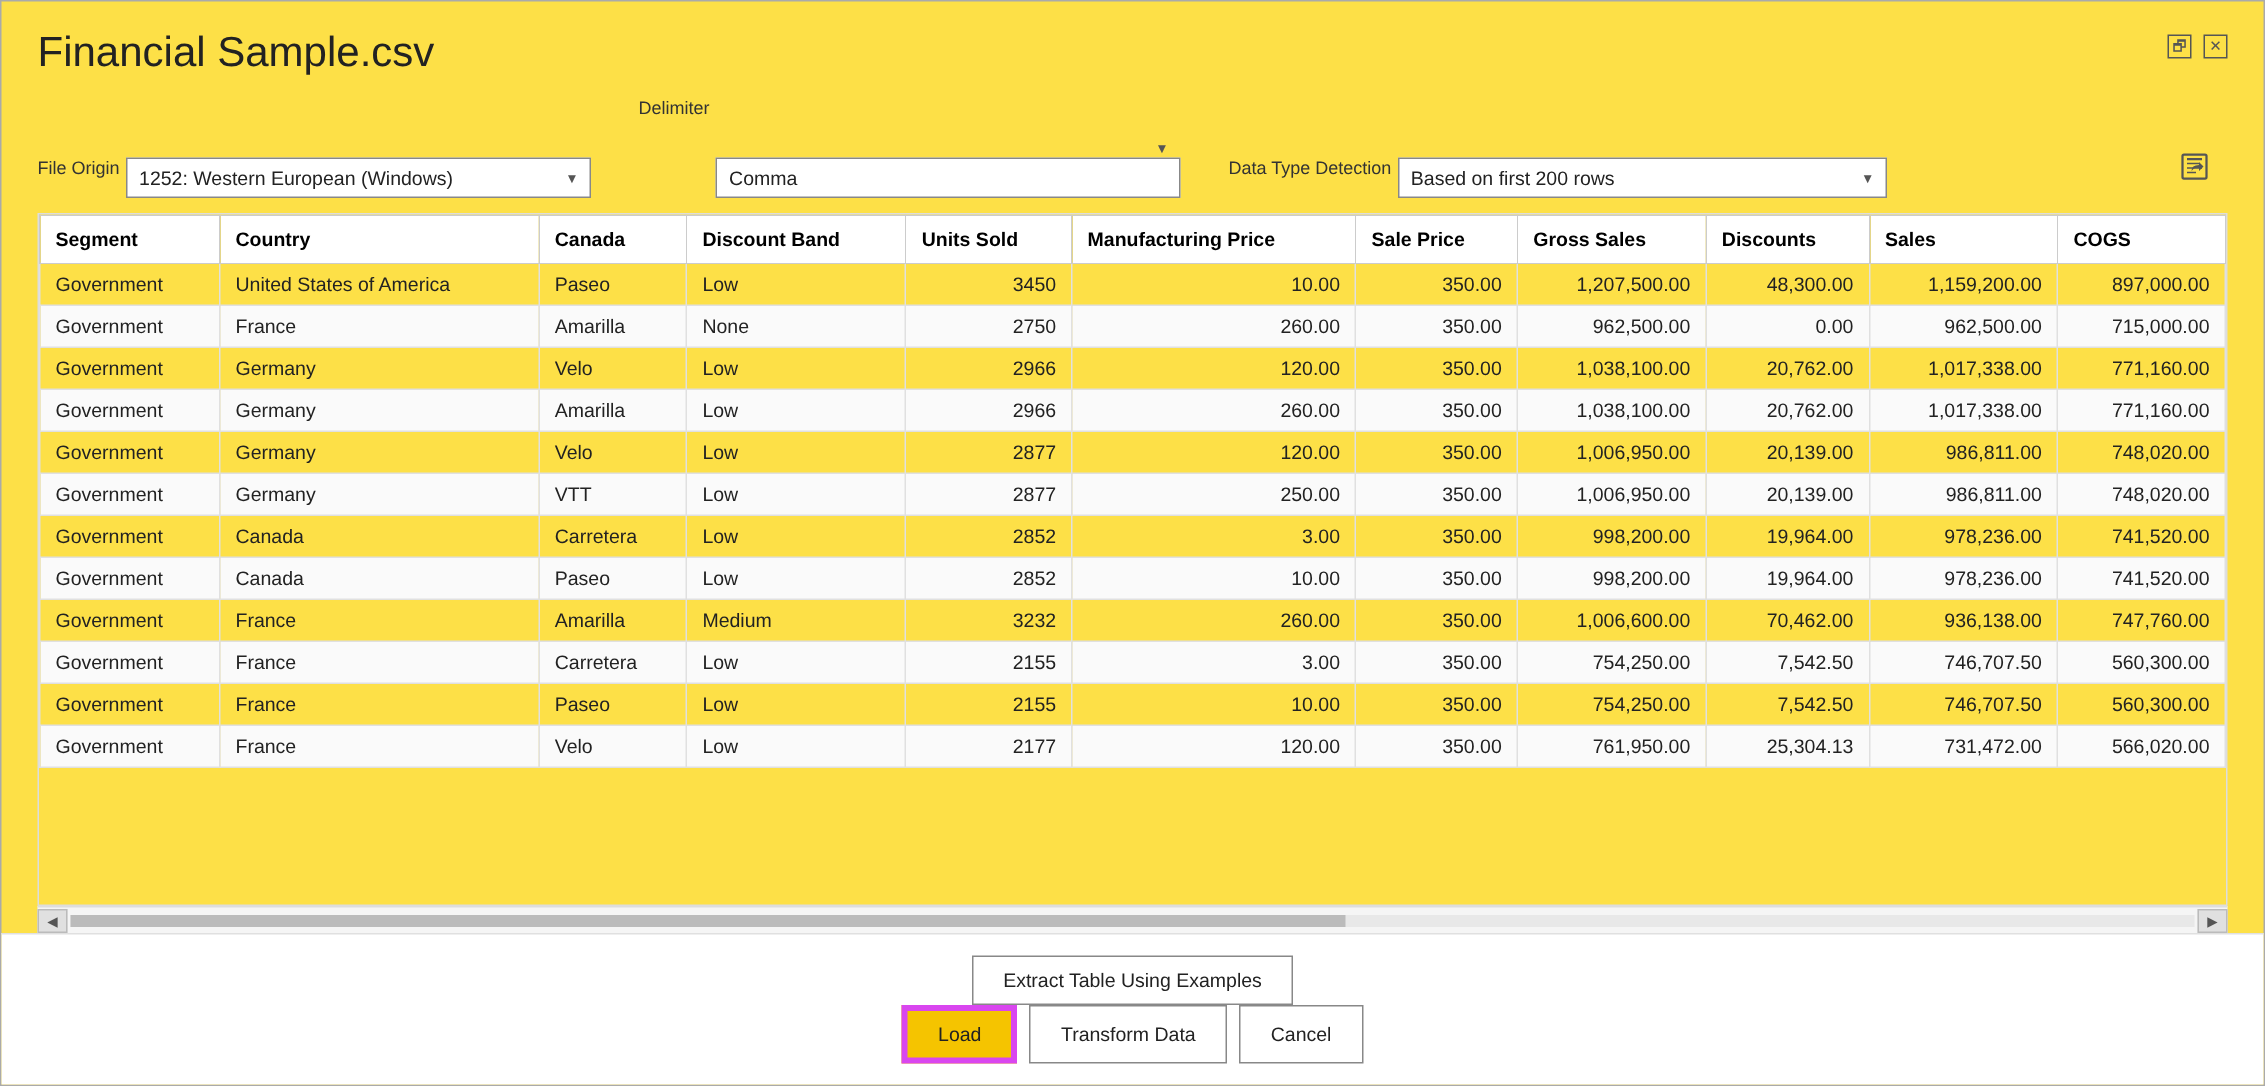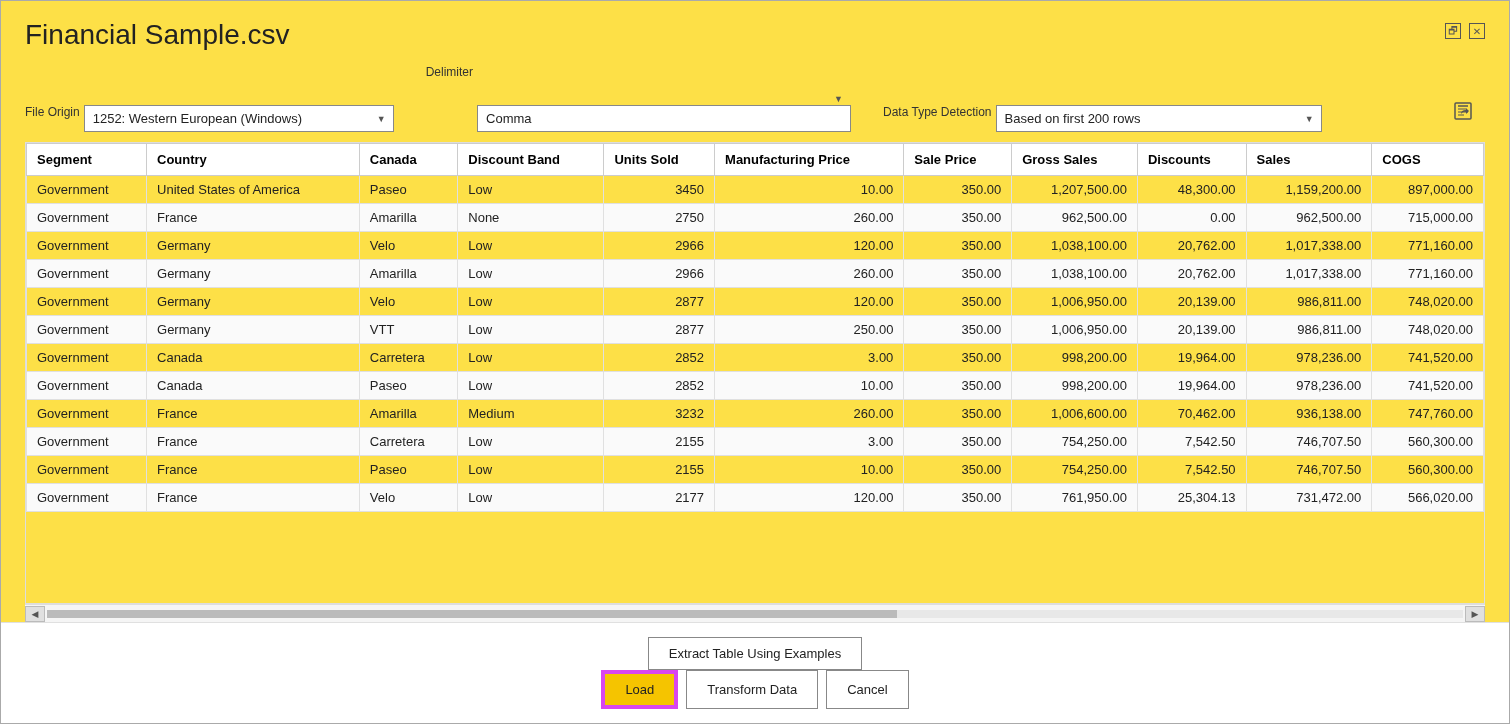--- a/index.html
+++ b/index.html
@@ -83,21 +83,21 @@
       content: '▼';
       font-size: 9px;
       position: absolute;
       right: 8px;
       top: 50%;
       transform: translateY(-50%);
       pointer-events: none;
       color: #555;
     }
     .file-origin-select { width: 310px; }
-    .delimiter-select { width: 374px; margin-top: 40px; }
+    .delimiter-select { width: 310px; margin-top: 40px; }
     .data-type-select { width: 326px; }
     .refresh-icon-btn {
       margin-left: auto;
       margin-right: 12px;
       background: transparent;
       border: none;
       cursor: pointer;
       font-size: 18px;
       color: #555;
       align-self: flex-end;

